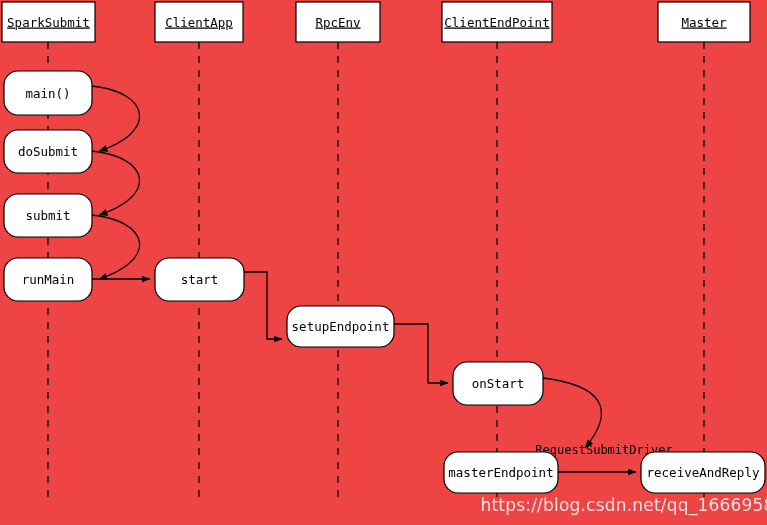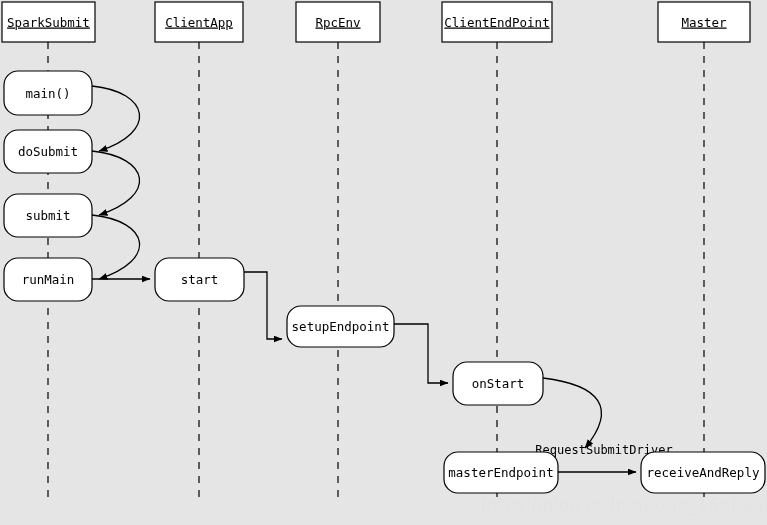--- a/index.html
+++ b/index.html
@@ -11,21 +11,21 @@
   body {
     font-family: "DejaVu Sans Mono", "Liberation Mono", monospace;
     width: 767px;
     height: 525px;
     overflow: hidden;
   }
   #diagram-root {
     position: relative;
     width: 767px;
     height: 525px;
-    background: #e5e5e5;
+    background: #ef4444;
   }
   svg#sequence-canvas {
     display: block;
     width: 767px;
     height: 525px;
   }
   .lifeline-box {
     fill: #ffffff;
     stroke: #000000;
     stroke-width: 1.2;

